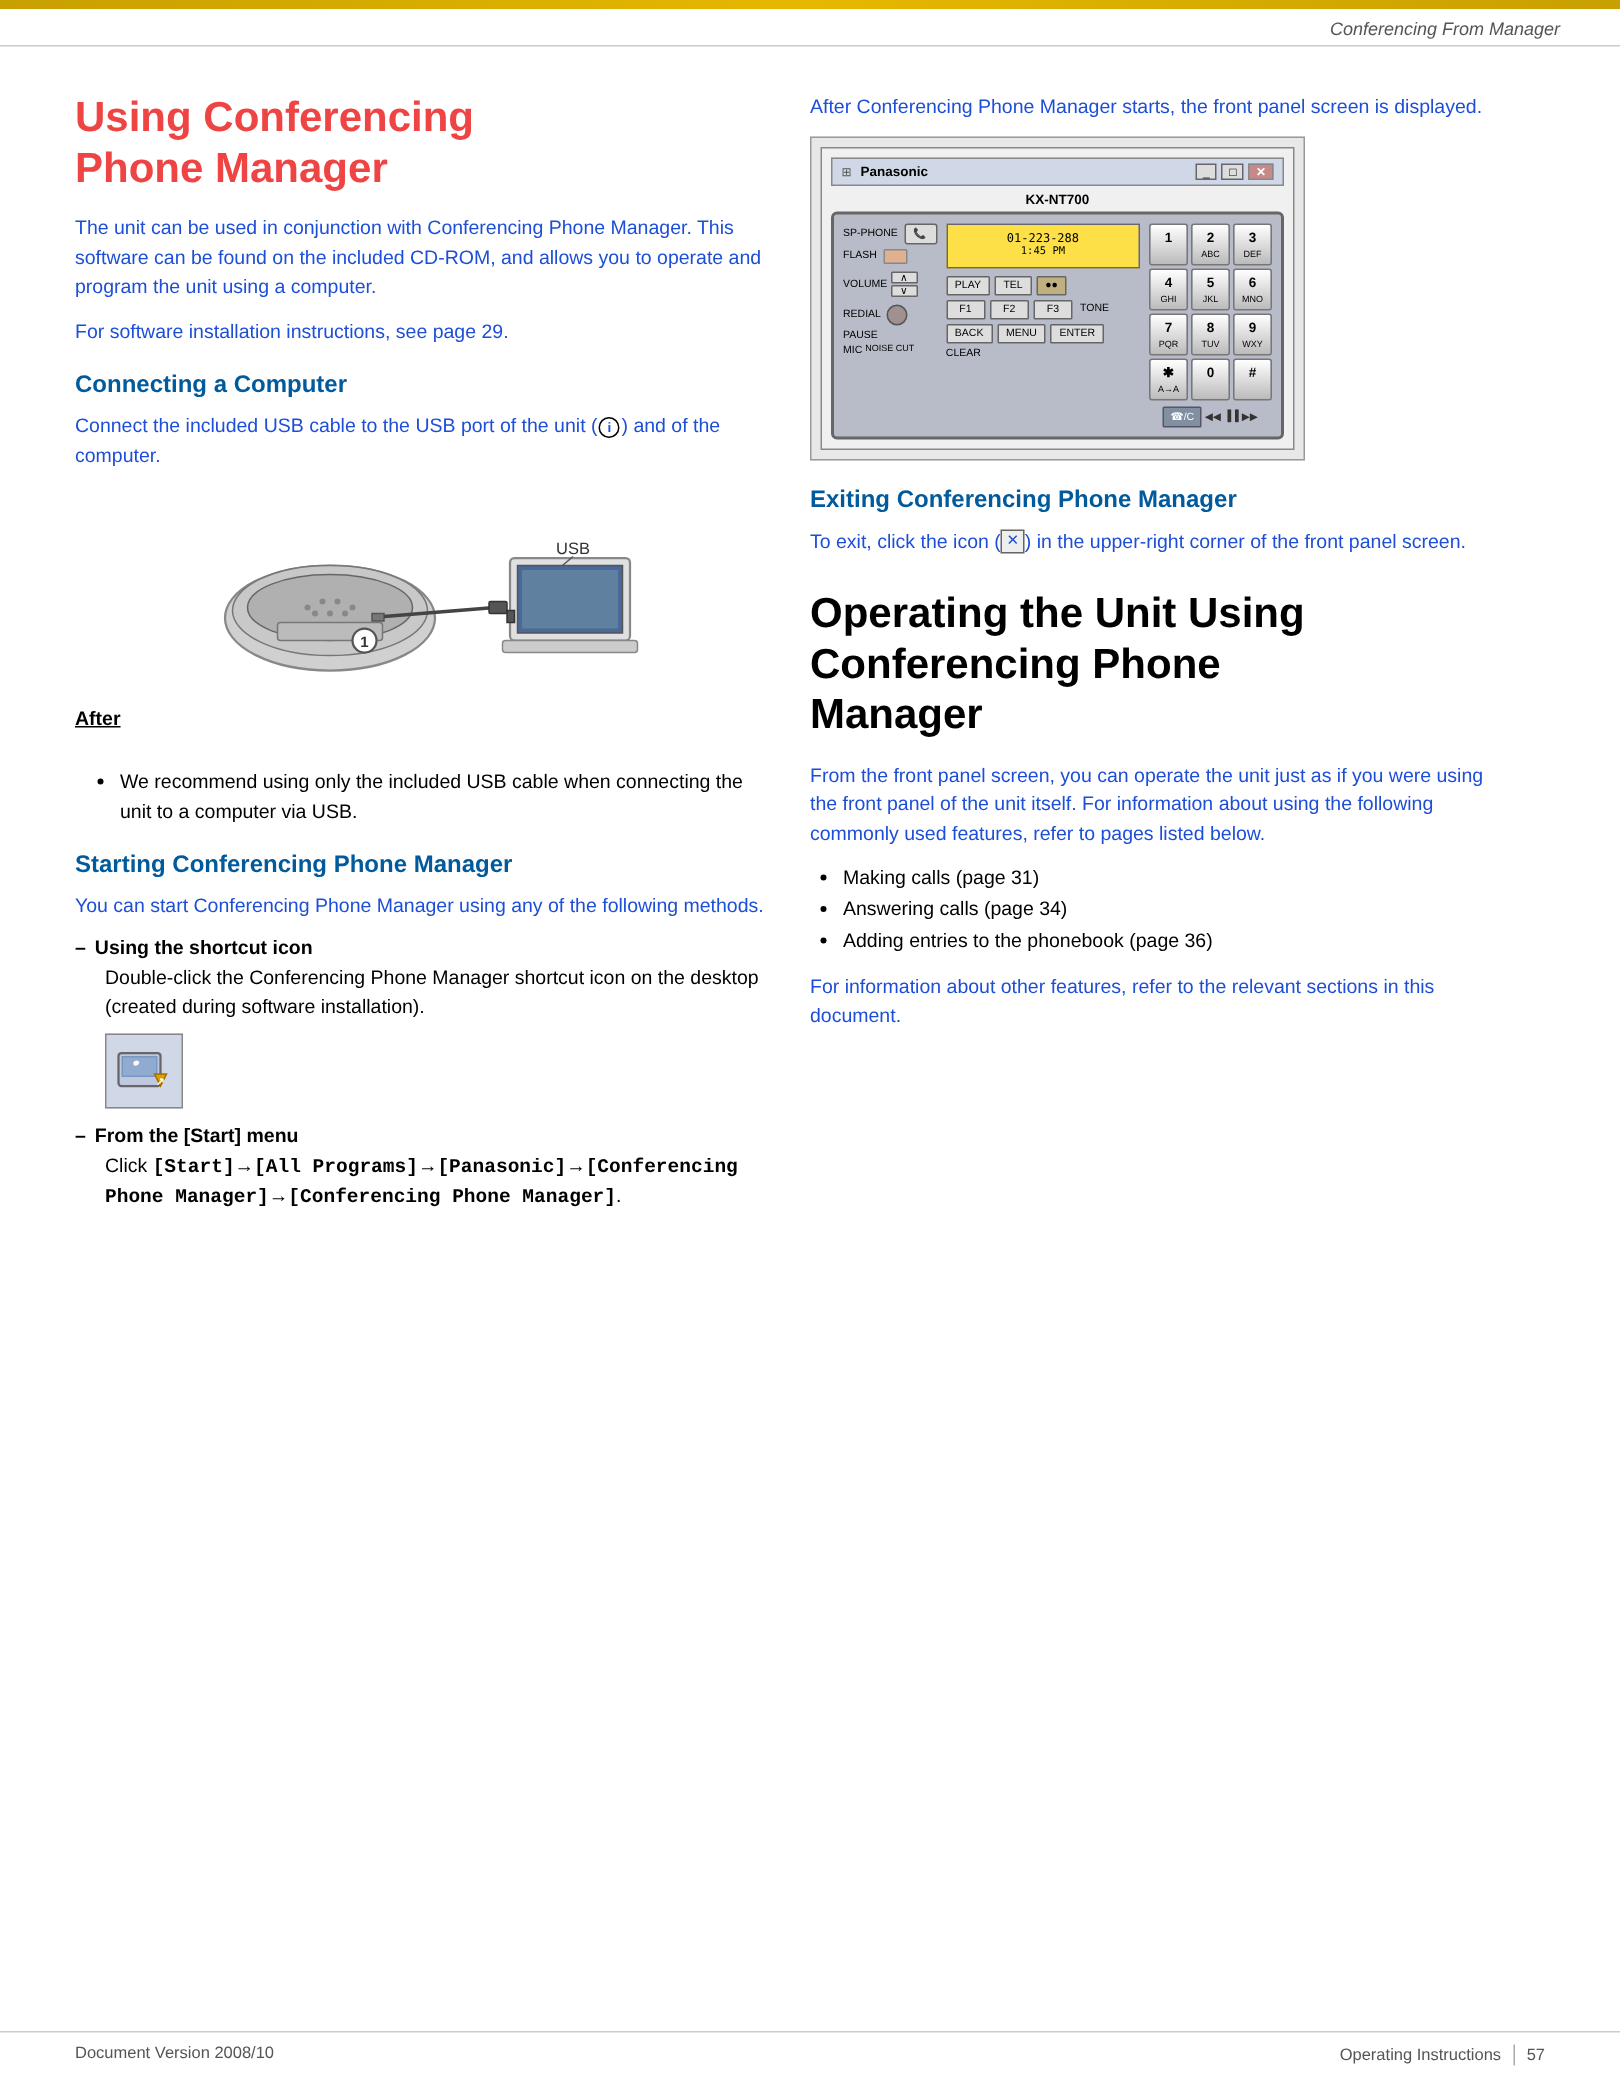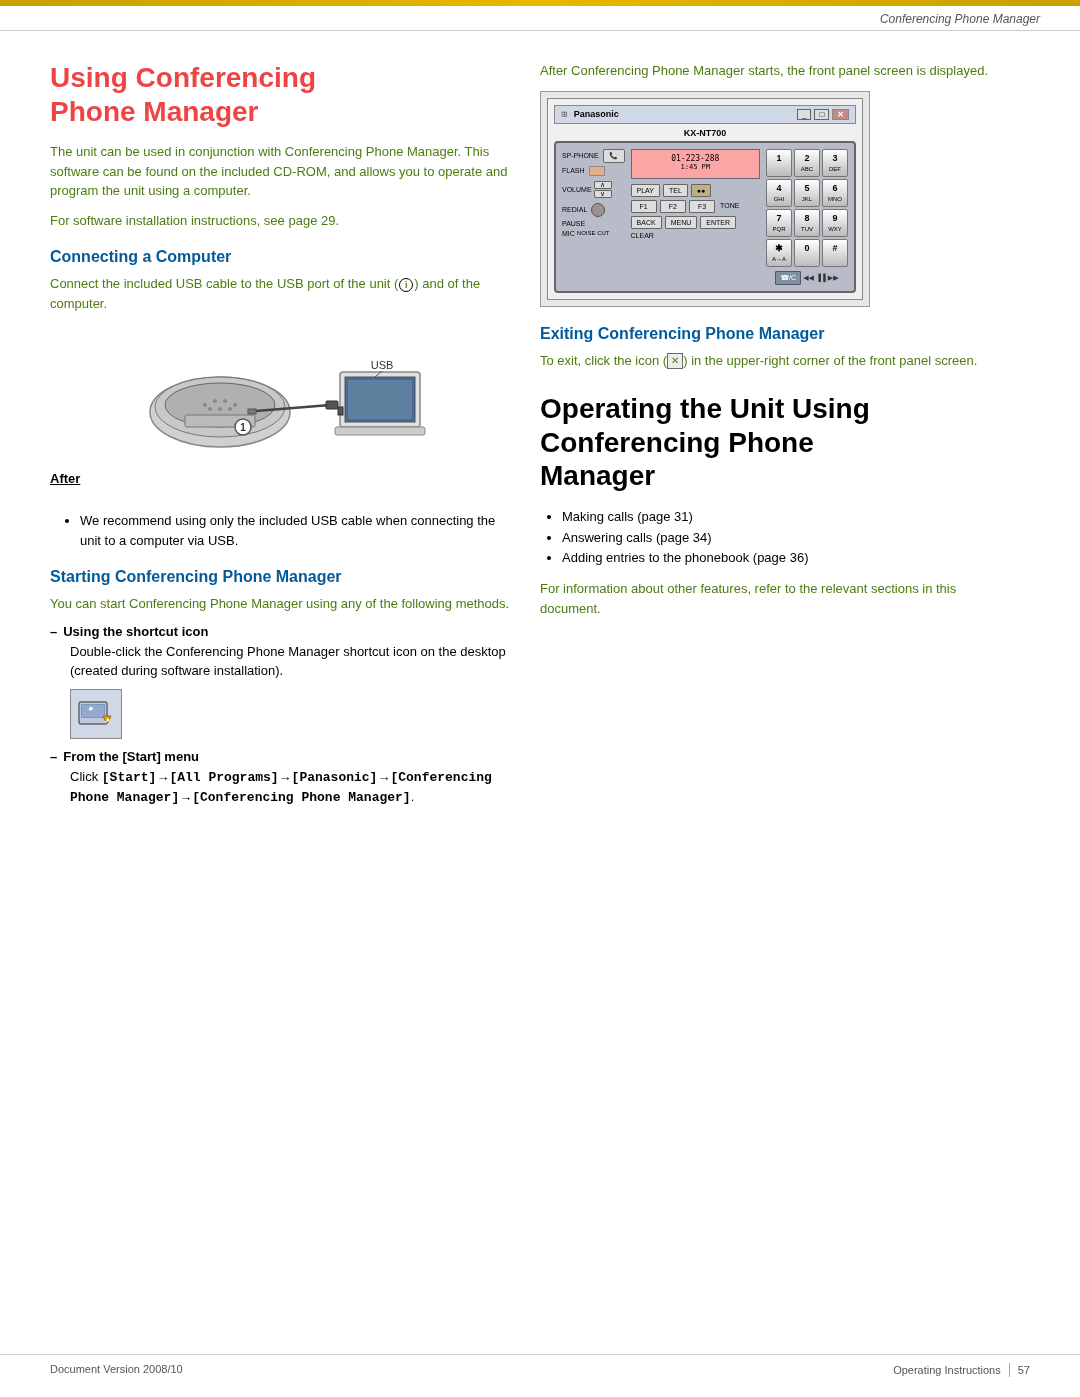--- a/index.html
+++ b/index.html
@@ -71,21 +71,21 @@
       color: #000;
       line-height: 1.2;
       margin-bottom: 14px;
       margin-top: 22px;
     }
 
     p.body-text {
       font-size: 13px;
       line-height: 1.5;
       margin-bottom: 10px;
-      color: #4d7c0f;
+      color: #1d4ed8;
     }
 
     
     .note-block {
       margin: 14px 0;
     }
     .note-block .note-label {
       font-weight: bold;
       font-size: 13px;
       text-decoration: underline;
@@ -218,21 +218,21 @@
       vertical-align: middle;
       margin: 0 1px;
     }
   </style>
 </head>
 <body>
 
 <div class="header-bar"></div>
 
 <div class="header-top">
-  <span class="header-title">Conferencing Phone Manager</span>
+  <span class="header-title">Conferencing From Manager</span>
 </div>
 
 <div class="page-content">
 
   <div class="left-col">
 
     <h1 class="page-title">
       <span>Using Conferencing</span><br>
       <span>Phone Manager</span>
     </h1>
@@ -379,21 +379,21 @@
                 <div style="font-size:7px;">PAUSE</div>
               </div>
               <div style="display:flex; align-items:center; gap:2px;">
                 <div style="font-size:7px;">MIC</div>
                 <div style="font-size:6px; white-space:nowrap;">NOISE CUT</div>
               </div>
             </div>
 
             <div style="flex:1; display:flex; flex-direction:column; gap:3px;">
 
-              <div style="background:#fca5a5; border:1px solid #667; padding:4px 6px; font-size:8px; font-family:monospace; text-align:center; min-height:30px;">
+              <div style="background:#fde047; border:1px solid #667; padding:4px 6px; font-size:8px; font-family:monospace; text-align:center; min-height:30px;">
                 <div>01-223-288</div>
                 <div style="font-size:7px;">1:45 PM</div>
               </div>
 
               <div style="display:flex; gap:3px; margin-top:2px;">
                 <div style="background:#ddd; border:1px solid #666; padding:2px 5px; font-size:7px; border-radius:1px;">PLAY</div>
                 <div style="background:#ddd; border:1px solid #666; padding:2px 5px; font-size:7px; border-radius:1px;">TEL</div>
                 <div style="background:#c0b080; border:1px solid #666; padding:2px 5px; font-size:7px; border-radius:1px;">●●</div>
               </div>
 
@@ -449,20 +449,21 @@
       (<span class="inline-icon">✕</span>)
       <span>in the upper-right corner of the front panel screen.</span>
     </p>
 
     <h1 class="section-title-large">
       <span>Operating the Unit Using</span><br>
       <span>Conferencing Phone</span><br>
       <span>Manager</span>
     </h1>
 
+    <p class="body-text">From the front panel screen, you can operate the unit just as if you were using the front panel of the unit itself. For information about using the following commonly used features, refer to pages listed below.</p>
 
     <ul class="content-list">
       <li>Making calls (page 31)</li>
       <li>Answering calls (page 34)</li>
       <li>Adding entries to the phonebook (page 36)</li>
     </ul>
 
     <p class="body-text">For information about other features, refer to the relevant sections in this document.</p>
 
   </div>

